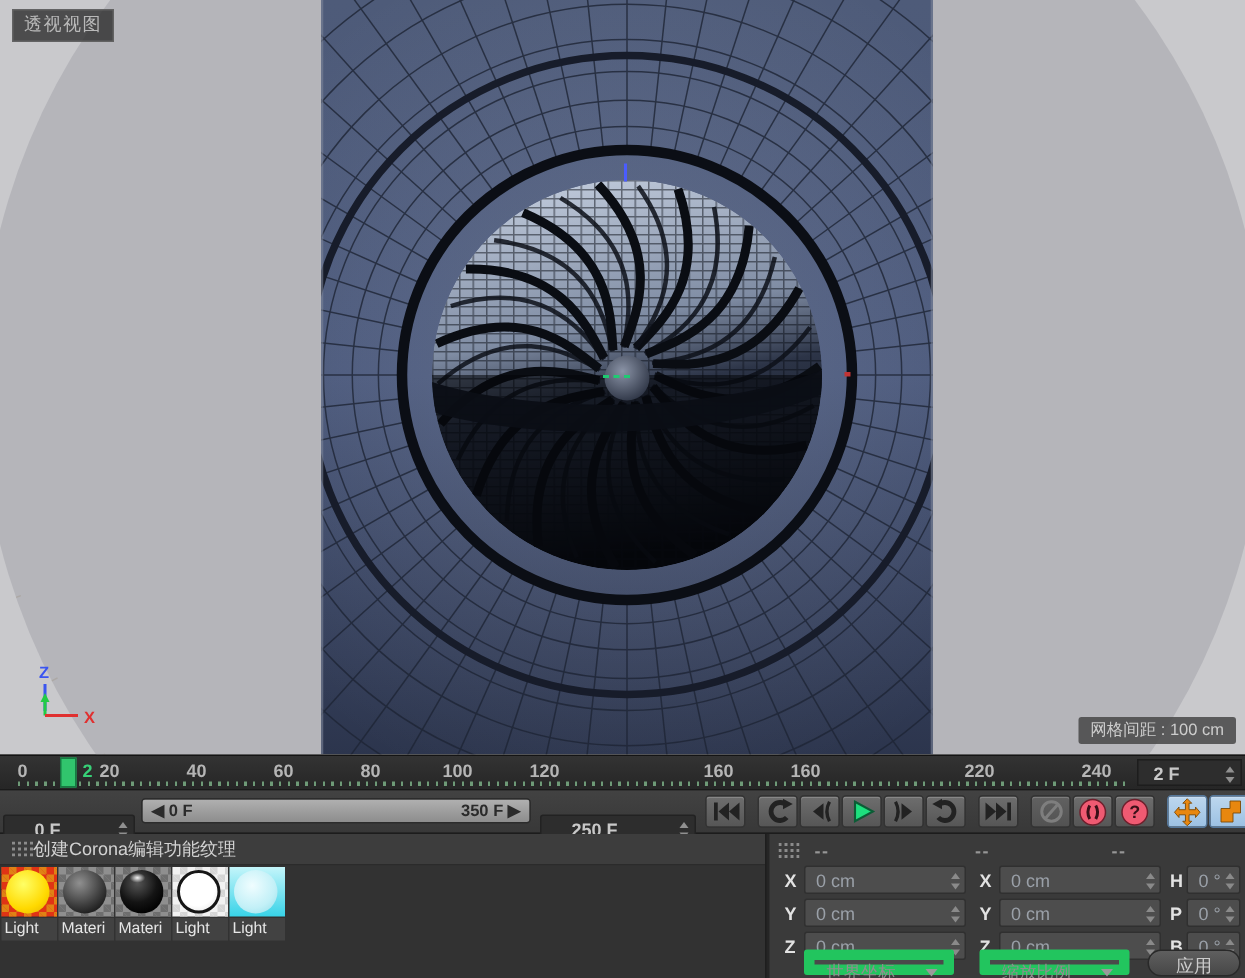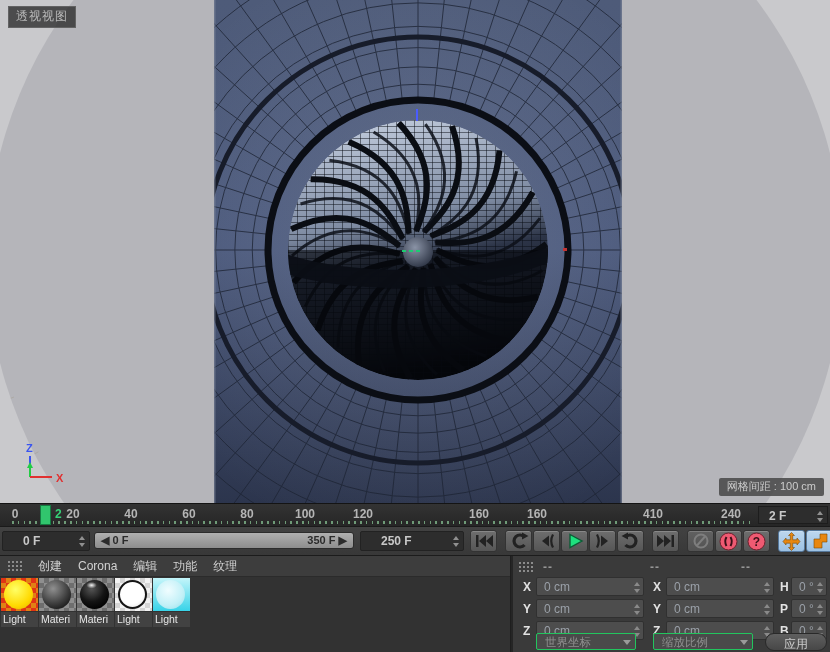--- a/index.html
+++ b/index.html
@@ -27,21 +27,21 @@
   .playhead { position:absolute; left:40px; top:1px; bottom:1px; width:11px;
               background:#31c56d; border:1px solid #167a42; }
   .playhead-num { position:absolute; left:55px; top:3px; color:#37d077; font-size:12px; font-weight:bold; }
   .frame-box { position:absolute; left:758px; top:2px; right:2px; bottom:2px;
                background:#2d2d2d; border:1px solid #1d1d1d; color:#c8c8c8; font-size:12px;
                font-weight:bold; padding:2px 0 0 10px; }
 
   
   .transport { position:absolute; left:0; top:527px; width:830px; height:29px;
                background:linear-gradient(#424242,#383838); border-bottom:1px solid #1c1c1c; }
-  .tfield { position:absolute; top:4px; height:20px; background:#2d2d2d; border:1px solid #222;
+  .tfield { position:absolute; top:16px; height:20px; background:#2d2d2d; border:1px solid #222;
             border-radius:2px; color:#c8c8c8; font-size:12px; font-weight:bold;
             padding:2px 14px 0 20px; }
   .stepper { position:absolute; right:3px; top:4px; width:7px; height:11px; }
   .stepper:before, .stepper:after { content:""; position:absolute; left:0; border-left:3.5px solid transparent;
             border-right:3.5px solid transparent; }
   .stepper:before { top:0; border-bottom:4px solid #909090; }
   .stepper:after { bottom:0; border-top:4px solid #909090; }
   .tslider { position:absolute; left:94px; top:5px; width:260px; height:17px; border-radius:3px;
              background:linear-gradient(#b0b0b0,#8d8d8d); border:1px solid #2c2c2c;
              color:#2b2b2b; font-size:11px; font-weight:bold; display:flex;
@@ -56,21 +56,21 @@
   .tbtn.disabled { background:linear-gradient(#616161,#525252); }
   .tbtn.on { background:linear-gradient(#bdd7ee,#9cc1e3); border-color:#55779a; }
 
   
   .bottom { position:absolute; left:0; top:556px; width:830px; height:96px; display:flex; }
   .mat-panel { position:relative; width:510px; height:96px; background:#323232; }
   .panel-divider { width:3px; background:#252525; border-left:1px solid #1e1e1e; }
   .coord-panel { position:relative; flex:1; background:#3a3a3a; }
 
   .mat-menu { height:21px; background:#3d3d3d; border-bottom:1px solid #2b2b2b;
-              display:flex; align-items:center; gap:16px; padding-left:8px; }
+              display:flex; align-items:center; gap:0; padding-left:8px; }
   .mat-menu .menu-item { color:#d2d2d2; font-size:12px; }
   .panel-grid-icon { width:14px; height:10px; opacity:.85; }
 
   .mat-items { position:absolute; left:1px; top:22px; display:flex; }
   .mat { width:37px; margin-right:1px; }
   .thumb { position:relative; width:37px; height:33px; overflow:hidden;
            background-color:#8f8f8f;
            background-image:linear-gradient(45deg,#6e6e6e 25%,transparent 25% 75%,#6e6e6e 75%),
                             linear-gradient(45deg,#6e6e6e 25%,transparent 25% 75%,#6e6e6e 75%);
            background-size:10px 10px; background-position:0 0,5px 5px; }
@@ -96,21 +96,21 @@
   
   .coord-head-icon { position:absolute; left:6px; top:6px; }
   .coord-dash { position:absolute; top:4px; color:#969696; font-size:12px; font-weight:bold; letter-spacing:1px; }
   .coord-row { position:absolute; left:0; width:100%; height:20px; }
   .coord-label { position:absolute; top:3px; color:#e2e2e2; font-size:12px; font-weight:bold; }
   .coord-field { position:absolute; top:0; height:19px; background:#4d4d4d; border:1px solid #303030;
                  border-radius:2px; color:#9aa0a8; font-size:12px; padding:2px 12px 0 7px; }
   .coord-field .stepper { right:2px; }
   .coord-field .stepper:before { border-bottom-color:#8a8a8a; }
   .coord-field .stepper:after { border-top-color:#8a8a8a; }
-  .dropdown { position:absolute; top:0; height:17px; background:#4a4a4a; border:1px solid #22c55e;
+  .dropdown { position:absolute; top:0; height:17px; background:#4a4a4a; border:7px solid #22c55e;
               border-radius:2px; color:#8f8f8f; font-size:11.5px; padding:1px 14px 0 8px; }
   .dd-arrow { position:absolute; right:4px; top:6px; width:0; height:0;
               border-left:4px solid transparent; border-right:4px solid transparent;
               border-top:5px solid #9a9a9a; }
   .apply-btn { position:absolute; top:0; height:18px; border-radius:9px;
                background:linear-gradient(#5f5f5f,#474747); border:1px solid #292929;
                color:#cccccc; font-size:12px; text-align:center; padding-top:2px; }
 </style>
 </head>
 <body>
@@ -387,21 +387,21 @@
         <span class="tick-num" style="left: 73px;">20</span>
         <span class="tick-num" style="left: 131px; text-align: right;">40</span>
         <span class="tick-num" style="left: 189px;">60</span>
         <span class="tick-num" style="left: 247px;">80</span>
         <span class="tick-num" style="left: 305px;">100</span>
         <span class="tick-num" style="left: 363px; text-align: right;">120</span>
         <span class="tick-num" style="left: 421px; margin-top: 48px;">140</span>
         <span class="tick-num" style="left: 479px;">160</span>
         <span class="tick-num" style="left: 537px;">160</span>
         <span class="tick-num" style="left: 595px; margin-top: 24px;">200</span>
-        <span class="tick-num" style="left: 653px;">410</span>
+        <span class="tick-num" style="left: 653px;">220</span>
         <span class="tick-num" style="left: 731px;">240</span>
       </div>
     <div class="tick-dots"></div>
     <div class="playhead"></div>
     <div class="playhead-num">2</div>
     <div class="frame-box">
       <span>2 F</span>
       <span class="stepper"></span>
     </div>
   </div>

